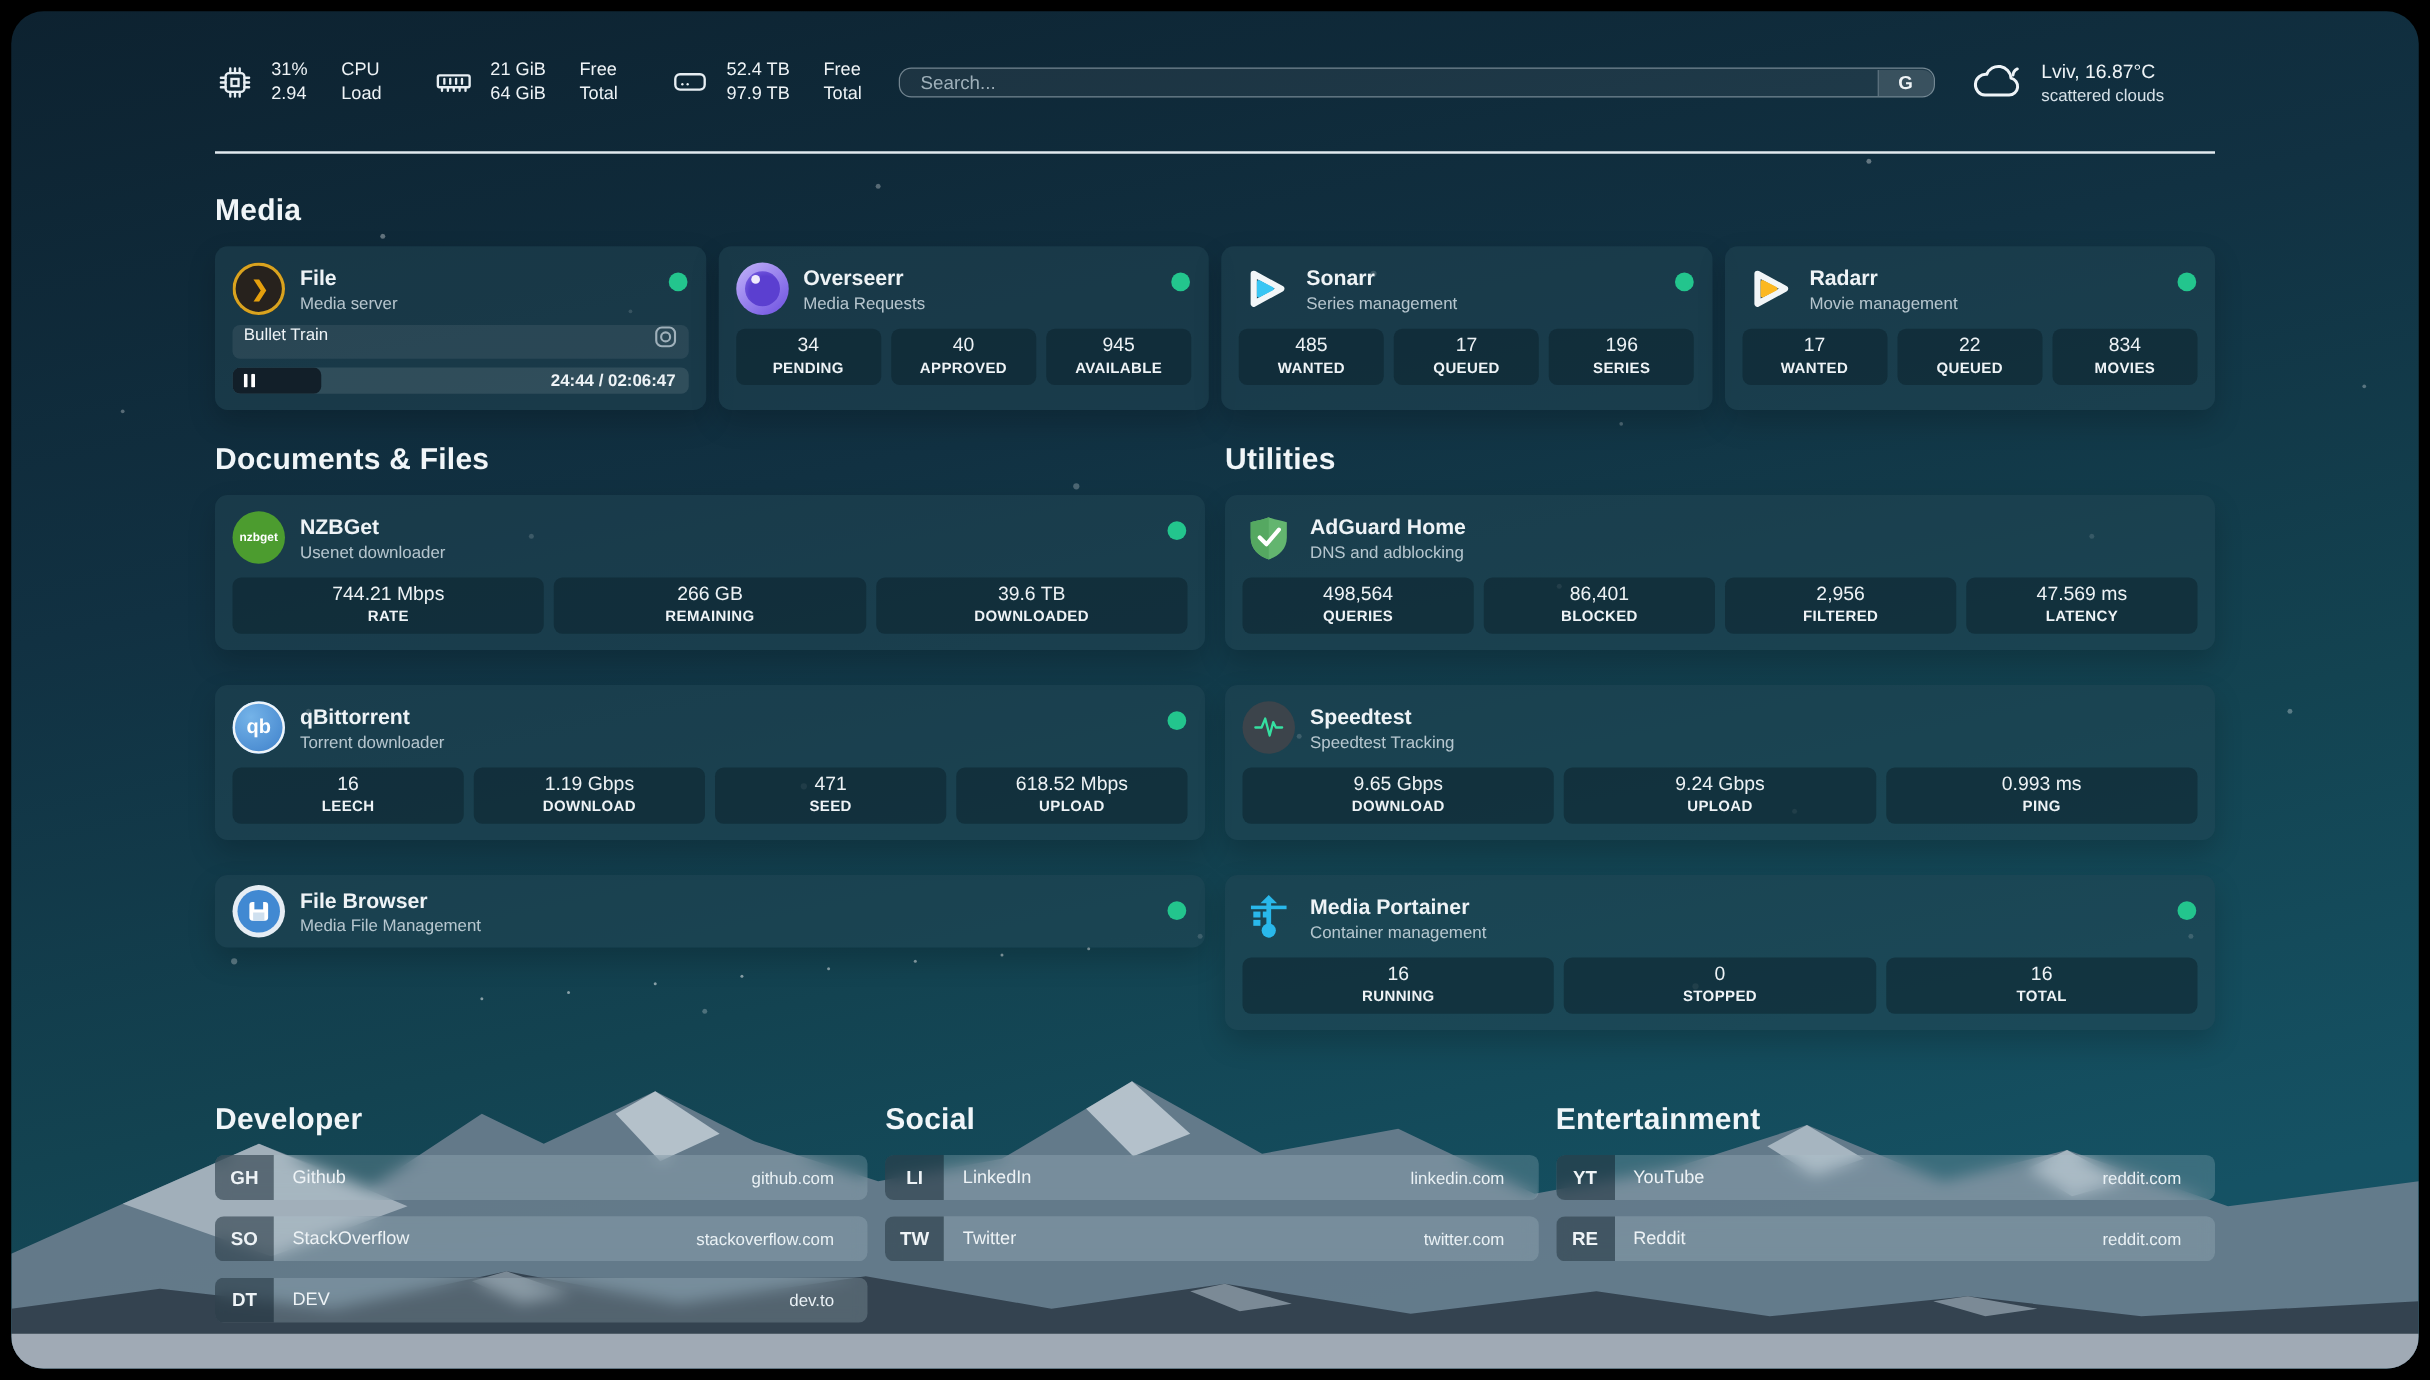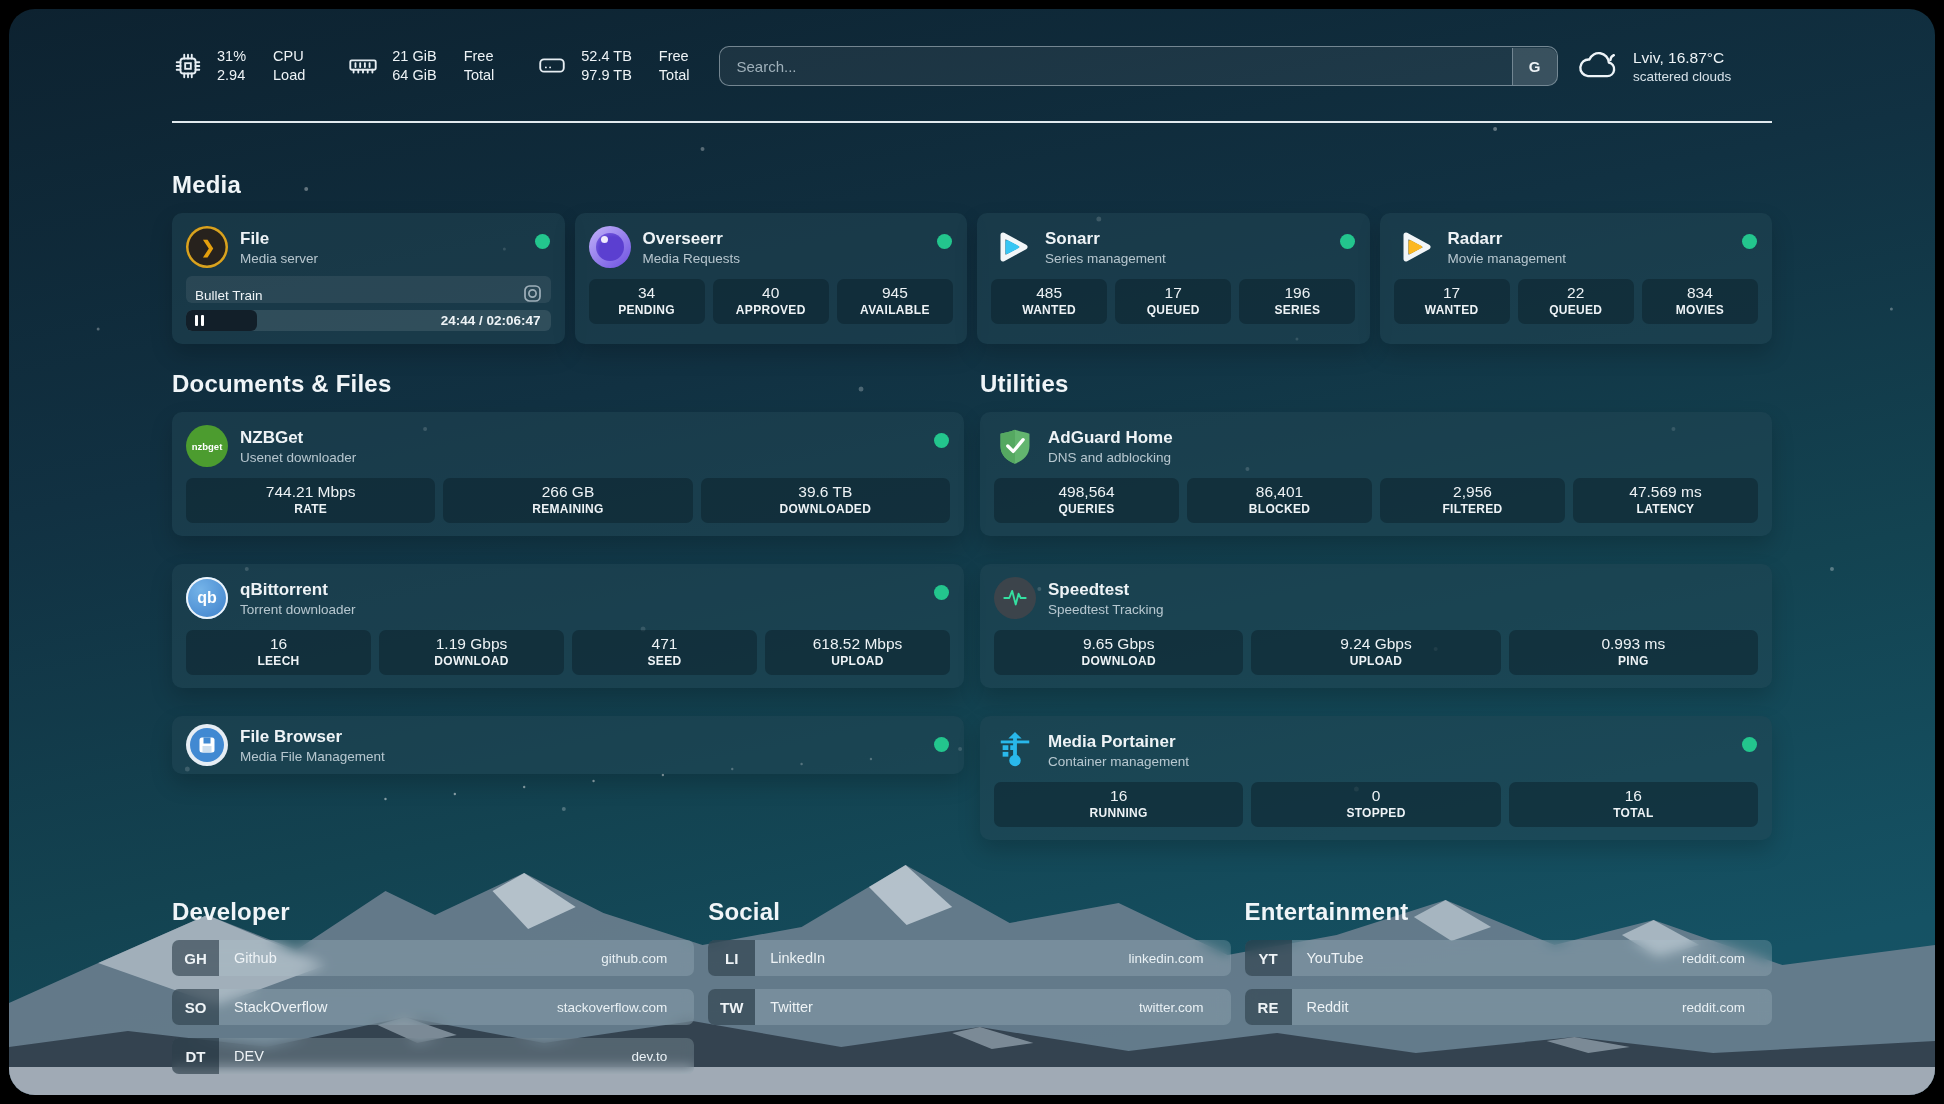--- a/index.html
+++ b/index.html
@@ -17,53 +17,53 @@
 
   
   .topbar{display:flex;align-items:center;margin-top:28px;height:58px;}
   .stats{display:flex;gap:42px;}
   .stat{display:flex;align-items:center;gap:13px;}
   .stat-main{display:flex;flex-direction:row;}
   .stat-text{display:flex;gap:27px;font-size:14.5px;line-height:1.3;}
   .stat-col{display:flex;flex-direction:column;}
   .bar{height:6px;border-radius:3px;background:rgba(255,255,255,0.17);margin-top:5px;overflow:hidden;}
   .bar i{display:block;height:100%;border-radius:3px;background:#c8d2d9;}
-  .search-wrap{flex:1;position:relative;height:40px;margin:0 18px 0 30px;}
+  .search-wrap{flex:1;position:relative;height:24px;margin:0 28px 0 30px;}
   .search-wrap input{width:100%;height:100%;box-sizing:border-box;background:rgba(255,255,255,0.06);
      border:1.5px solid rgba(203,216,224,0.5);border-radius:10px;color:#e8eef2;font-size:15px;
      padding:0 62px 0 16px;outline:none;font-family:inherit;}
   .search-wrap input::placeholder{color:#9fb0ba;}
   .gbtn{position:absolute;top:1.5px;right:1.5px;bottom:1.5px;width:45px;border:none;cursor:pointer;
      background:rgba(255,255,255,0.12);border-left:1.5px solid rgba(203,216,224,0.4);
      border-radius:0 9px 9px 0;color:#eef3f6;font-size:15px;font-weight:700;font-family:inherit;}
   .weather{display:flex;align-items:center;gap:13px;min-width:196px;}
   .w-temp{font-size:15.5px;}
   .w-cond{font-size:13.5px;color:#d6e1e8;margin-top:2px;}
   .divider{border-top:2px solid #e1e9ee;margin-top:26px;}
 
   
   h2.sec{font-size:24px;font-weight:600;margin:0 0 14px 0;color:#f0f5f8;letter-spacing:.2px;}
-  .media-sec{margin-top:48px;}
+  .media-sec{margin-top:32px;}
   .media-row{display:grid;grid-template-columns:repeat(4,1fr);gap:10px;}
   .card{position:relative;background:rgba(34,70,84,0.5);border-radius:10px;padding:13px 14px;
         box-shadow:0 10px 22px rgba(0,0,0,0.18);box-sizing:border-box;cursor:pointer;}
   .card-head{display:flex;align-items:center;gap:12px;margin-bottom:11px;}
   .app-ic{width:42px;height:42px;border-radius:50%;display:flex;align-items:center;justify-content:center;flex:none;}
   .app-name{font-size:17px;font-weight:600;}
   .app-desc{font-size:13.5px;color:rgba(225,236,242,0.78);margin-top:2px;}
   .status-dot{position:absolute;top:21px;right:15px;width:15px;height:15px;border-radius:50%;background:#23c58d;}
   .tiles{display:grid;grid-auto-flow:column;grid-auto-columns:1fr;gap:8px;}
   .tile{background:rgba(10,31,42,0.5);border-radius:7px;text-align:center;padding:5px 4px 7px;}
   .tv{font-size:15.5px;color:#edf2f5;}
   .tl{font-size:12px;font-weight:700;letter-spacing:.3px;margin-top:1px;}
 
   
   .plex-ic{background:#27221d;box-shadow:inset 0 0 0 2.5px #d9a31f;}
   .plex-chev{color:#e5a00d;font-size:17px;font-weight:700;transform:translateX(1px);}
-  .nowplay{display:flex;justify-content:space-between;align-items:flex-end;background:rgba(255,255,255,0.075);
+  .nowplay{display:flex;justify-content:space-between;align-items:flex-start;background:rgba(255,255,255,0.075);
            border-radius:6px;height:27px;padding:0 9px;font-size:13.5px;margin-bottom:7px;}
   .timeline{position:relative;height:21px;background:rgba(255,255,255,0.1);border-radius:6px;overflow:hidden;
             display:flex;align-items:center;}
   .elapsed{height:100%;background:rgba(13,24,33,0.85);border-radius:6px;display:flex;align-items:center;padding-left:9px;box-sizing:border-box;}
   .ttime{position:absolute;right:10px;font-size:13.5px;font-weight:600;}
 
   .ov-ic{background:linear-gradient(140deg,#c3b4fa,#6c4fe0);position:relative;}
   .ov-eye{width:28px;height:28px;border-radius:50%;background:radial-gradient(circle at 62% 62%, #5b3fd0 55%, #8a70ec);}
   .ov-glint{position:absolute;top:10px;left:12px;width:7px;height:7px;border-radius:50%;background:#efeafc;}
   .nzb-ic{background:#4c9c2f;}

